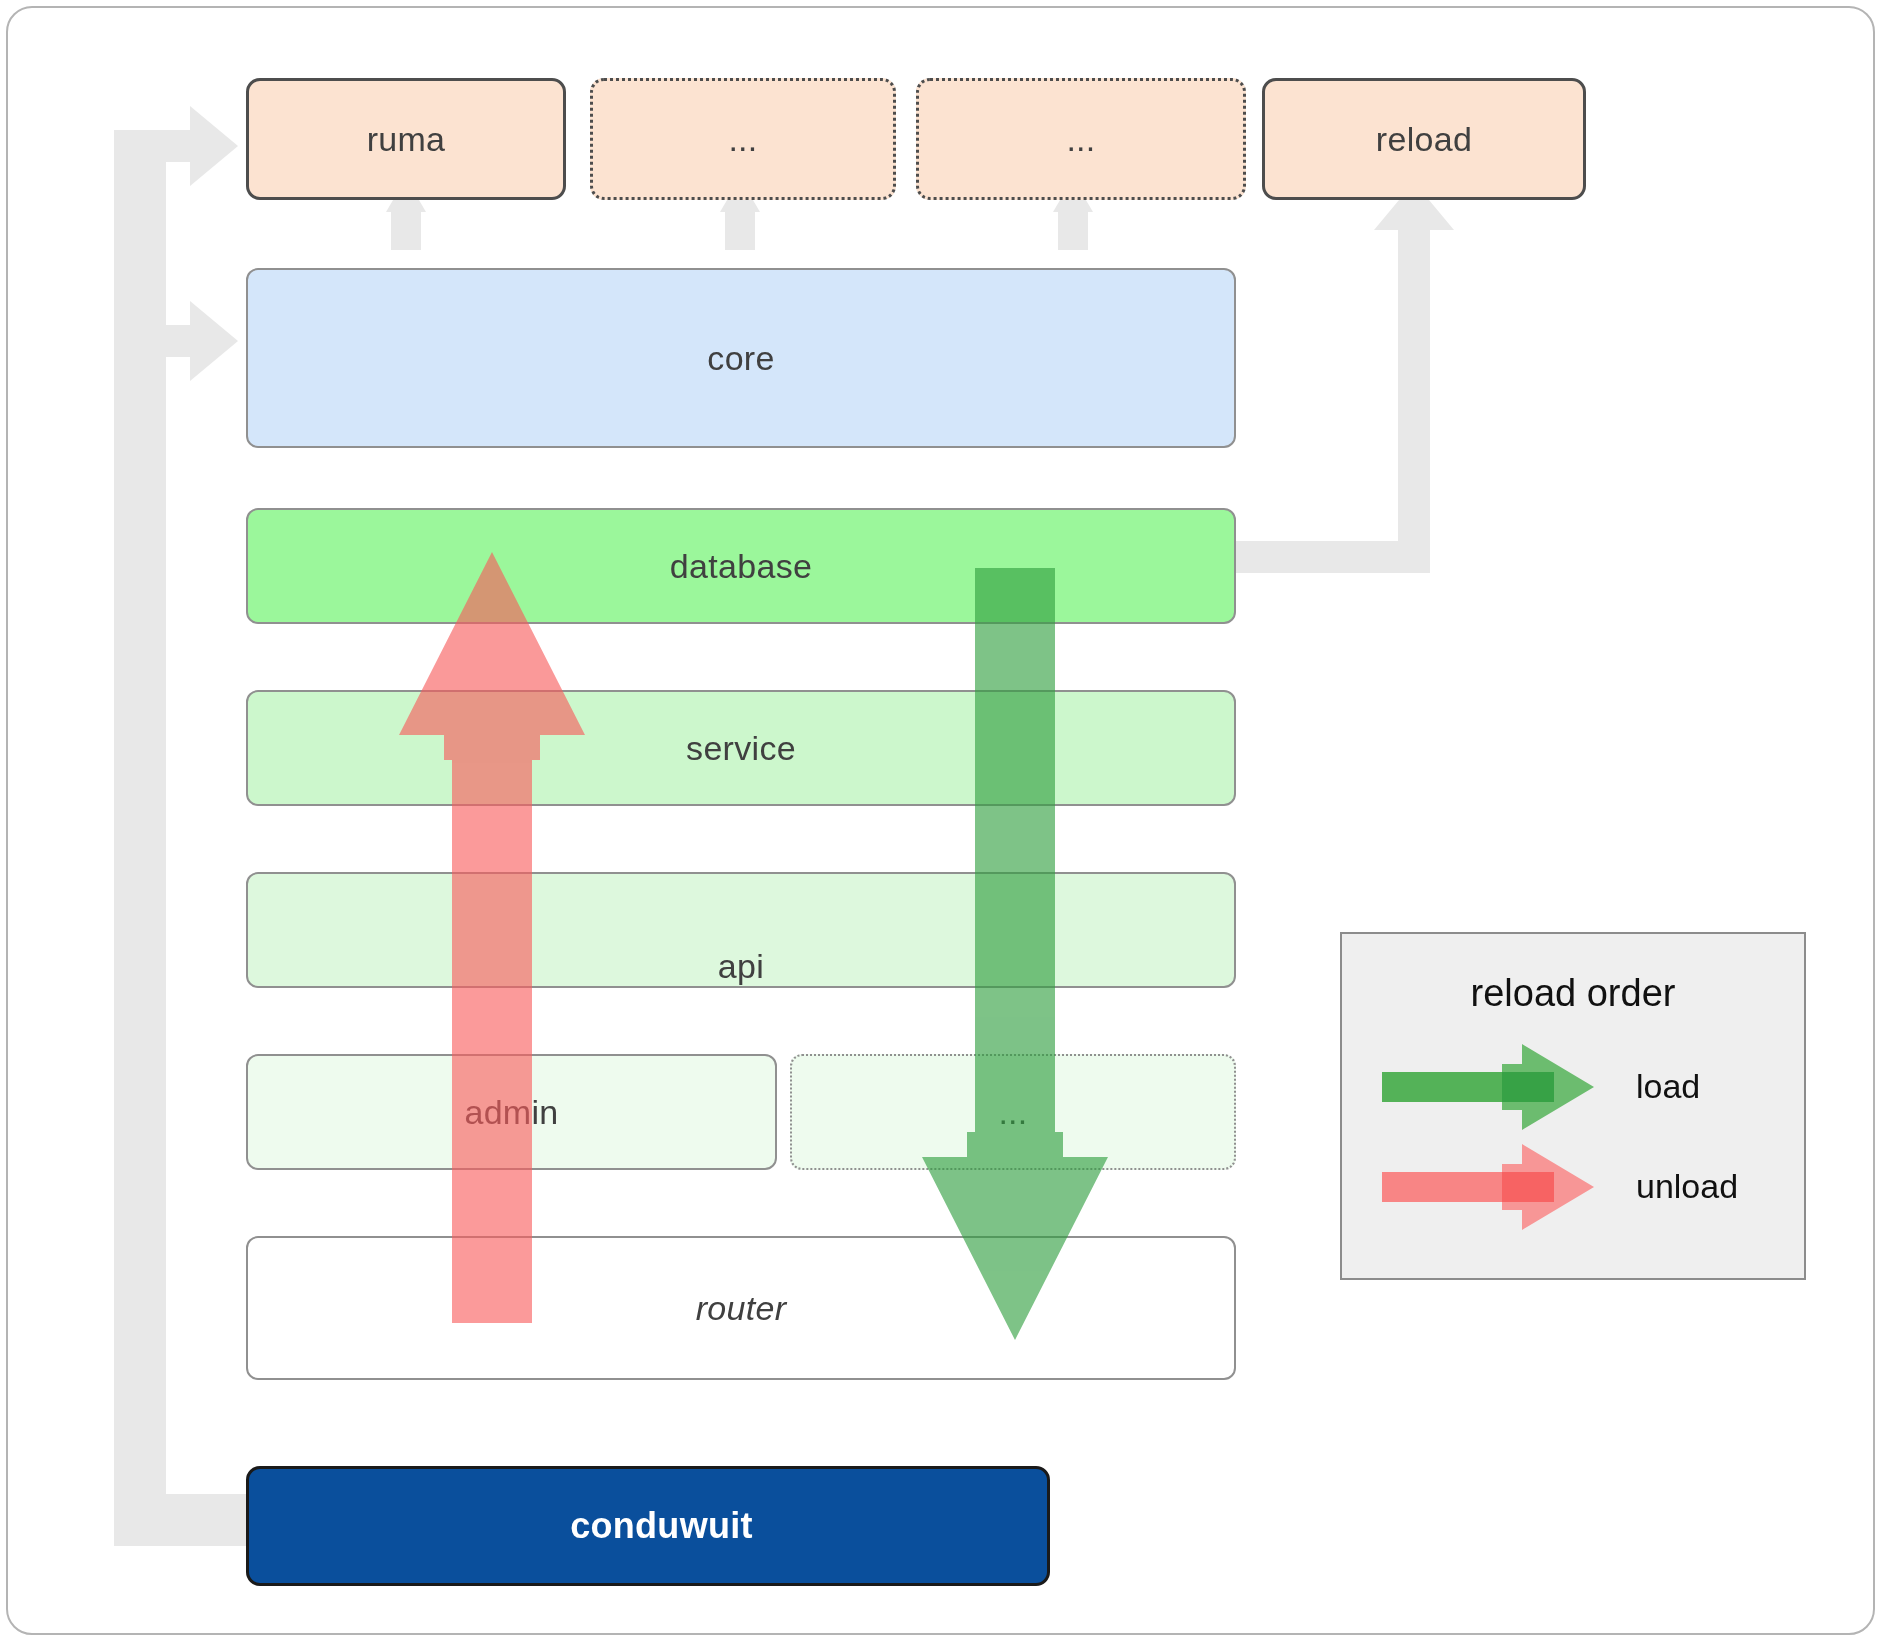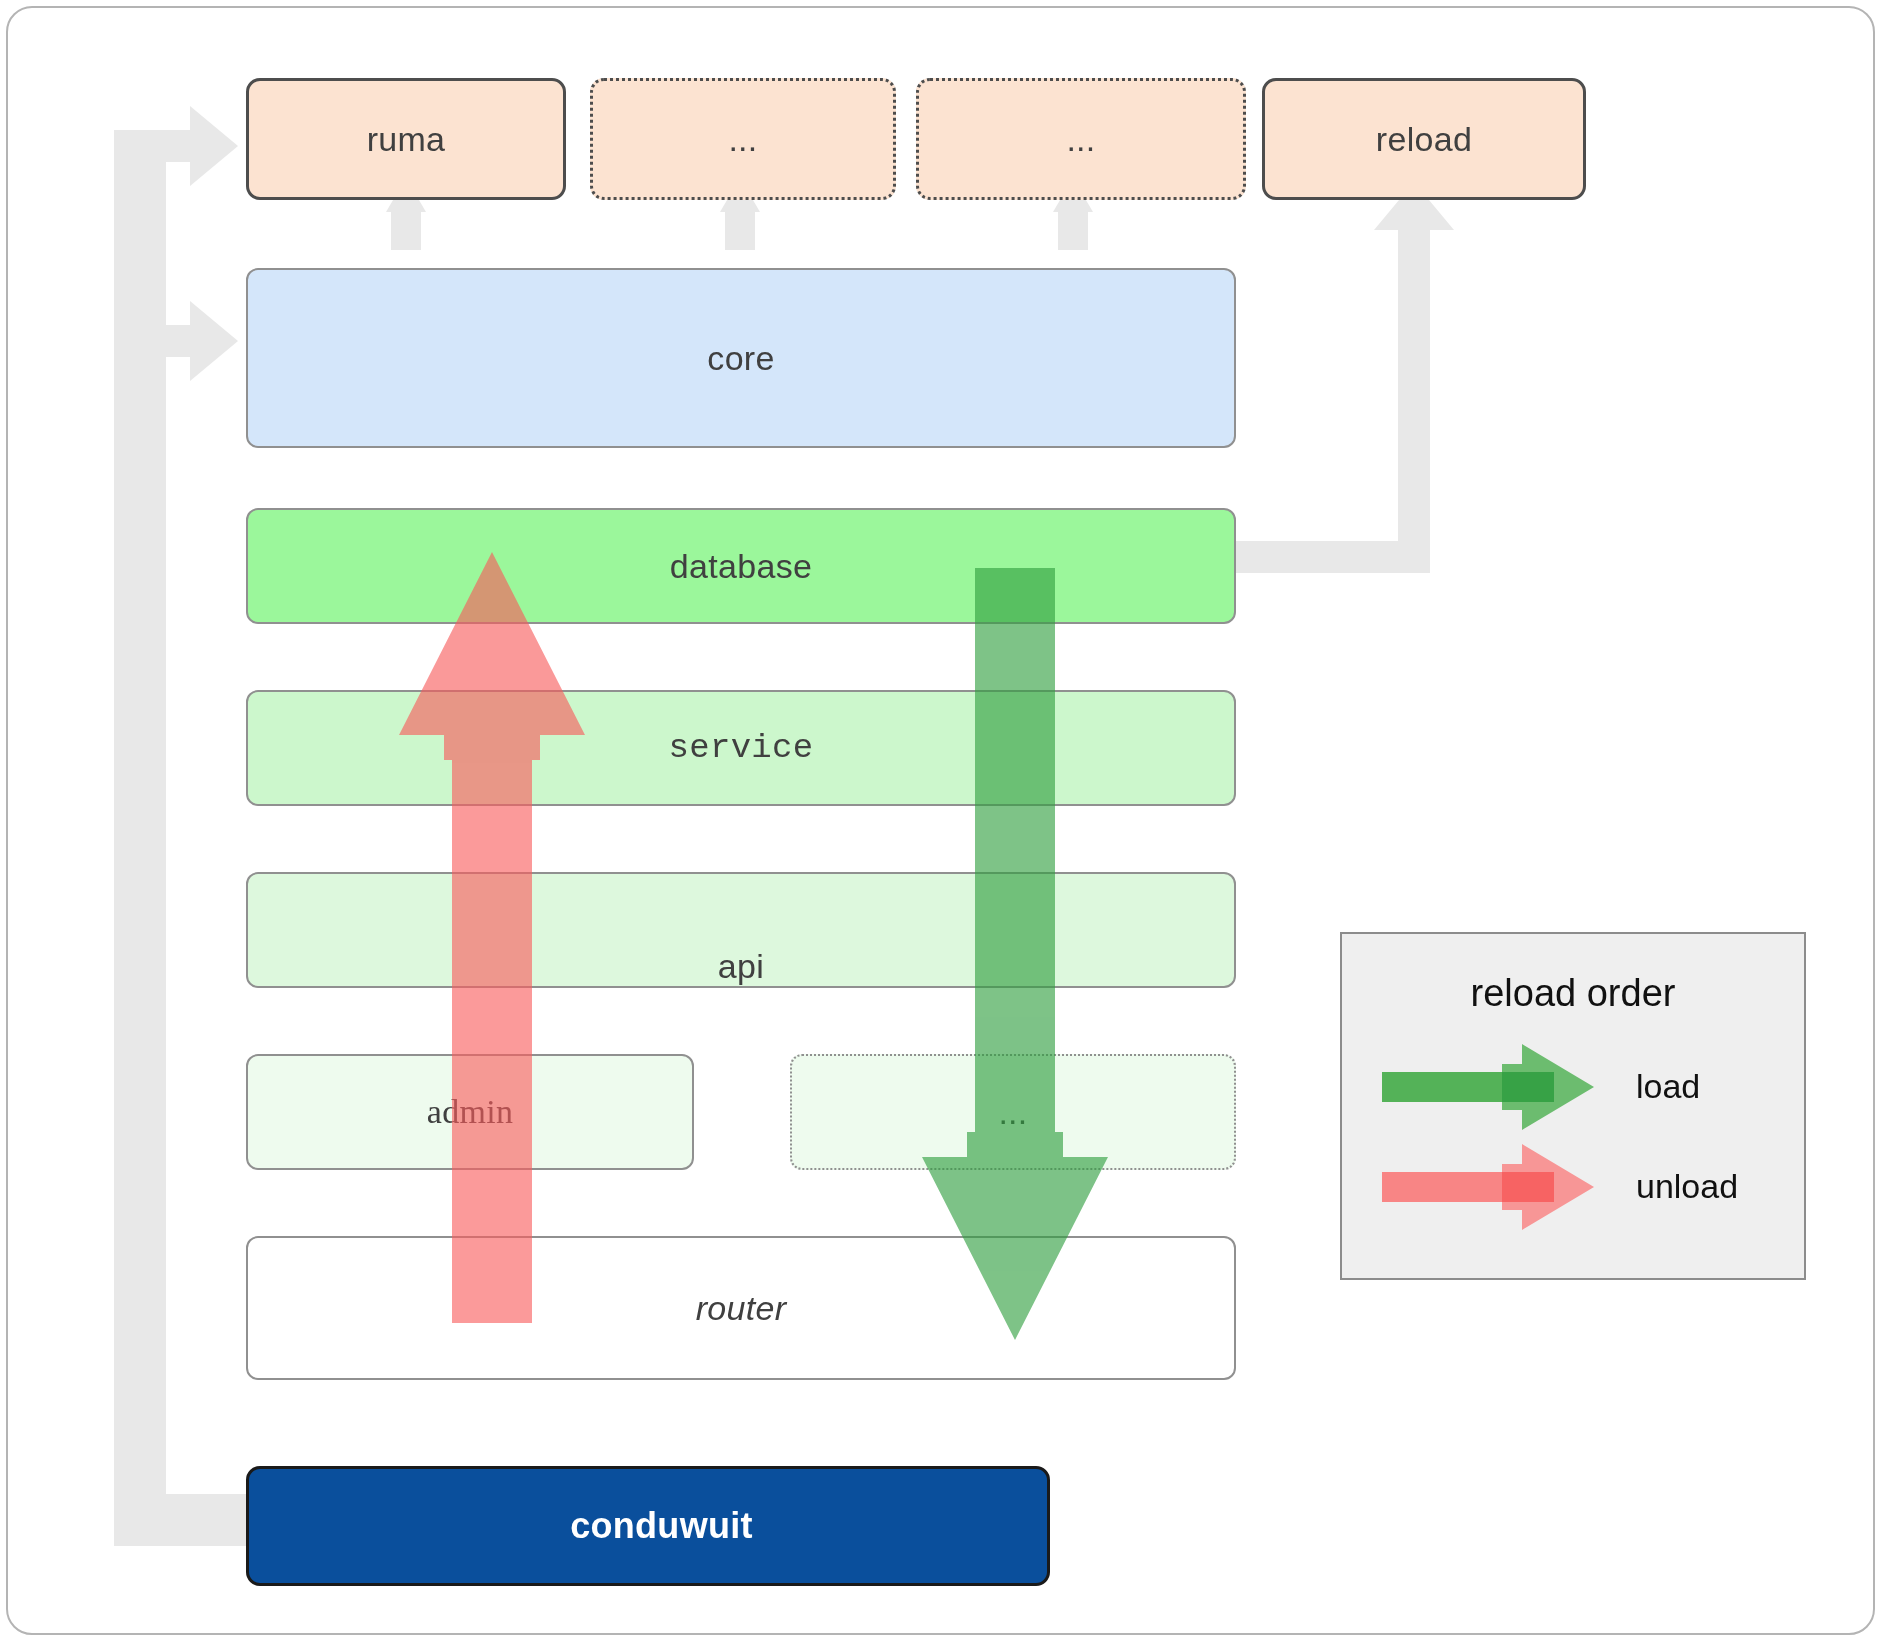--- a/index.html
+++ b/index.html
@@ -160,29 +160,29 @@
   </div>
 
   <div class="box core-box" style="left:246px; top:268px; width:990px; height:180px;">
     <span>core</span>
   </div>
 
   <div class="box layer l-database" style="left:246px; top:508px; width:990px; height:116px;">
     <span>database</span>
   </div>
 
-  <div class="box layer l-service" style="left:246px; top:690px; width:990px; height:116px;font-family:Liberation Mono, monospace;">
+  <div class="box layer l-service" style="left:246px; top:690px; width:990px; height:116px;">
     <span>service</span>
   </div>
 
   <div class="box layer l-api" style="left:246px; top:872px; width:990px; height:116px;">
     <span>api</span>
   </div>
 
-  <div class="box layer l-admin" style="left:246px; top:1054px; width:448px; height:116px;font-family:Liberation Serif, serif;">
+  <div class="box layer l-admin" style="left:246px; top:1054px; width:531px; height:116px;">
     <span>admin</span>
   </div>
 
   <div class="box layer l-dots dotted" style="left:790px; top:1054px; width:446px; height:116px;">
     <span class="dots">...</span>
   </div>
 
   <div class="box layer l-router" style="left:246px; top:1236px; width:990px; height:144px;font-style:italic;">
     <span>router</span>
   </div>

